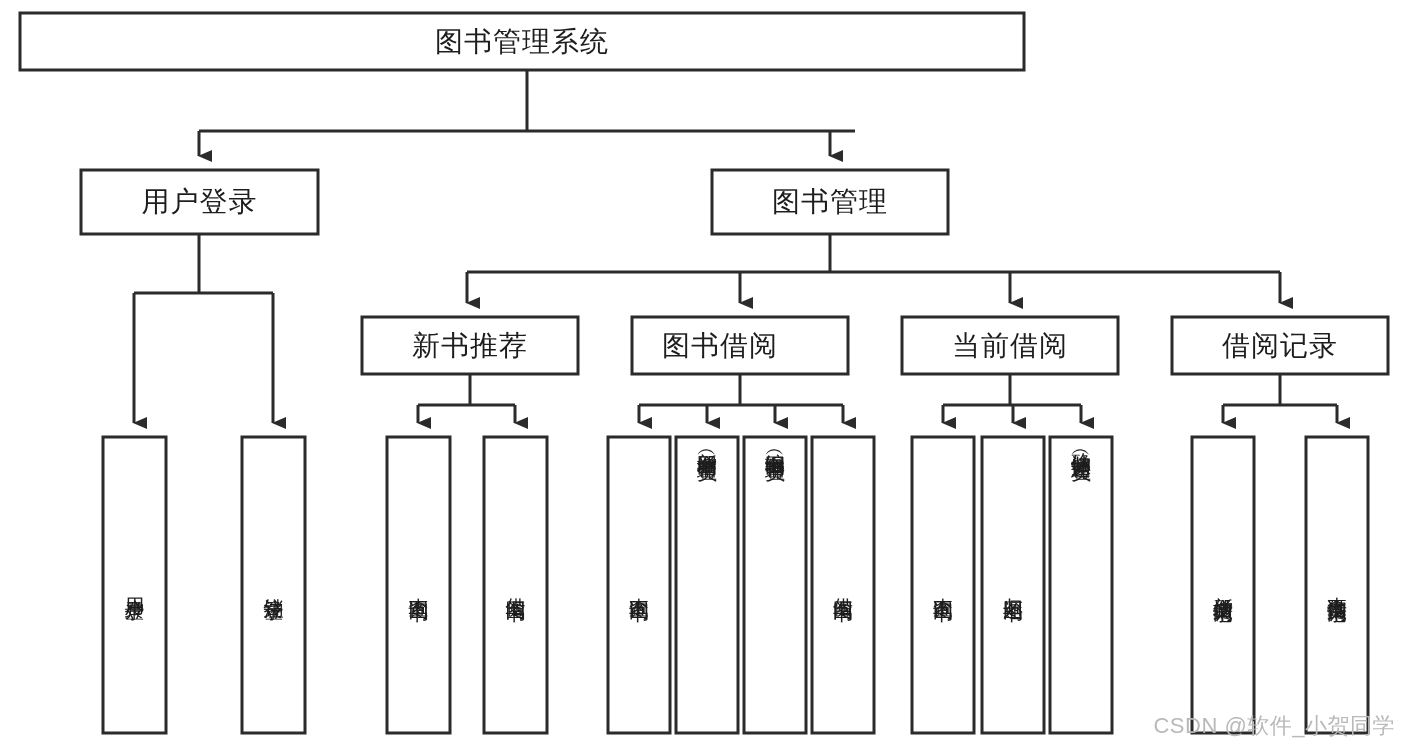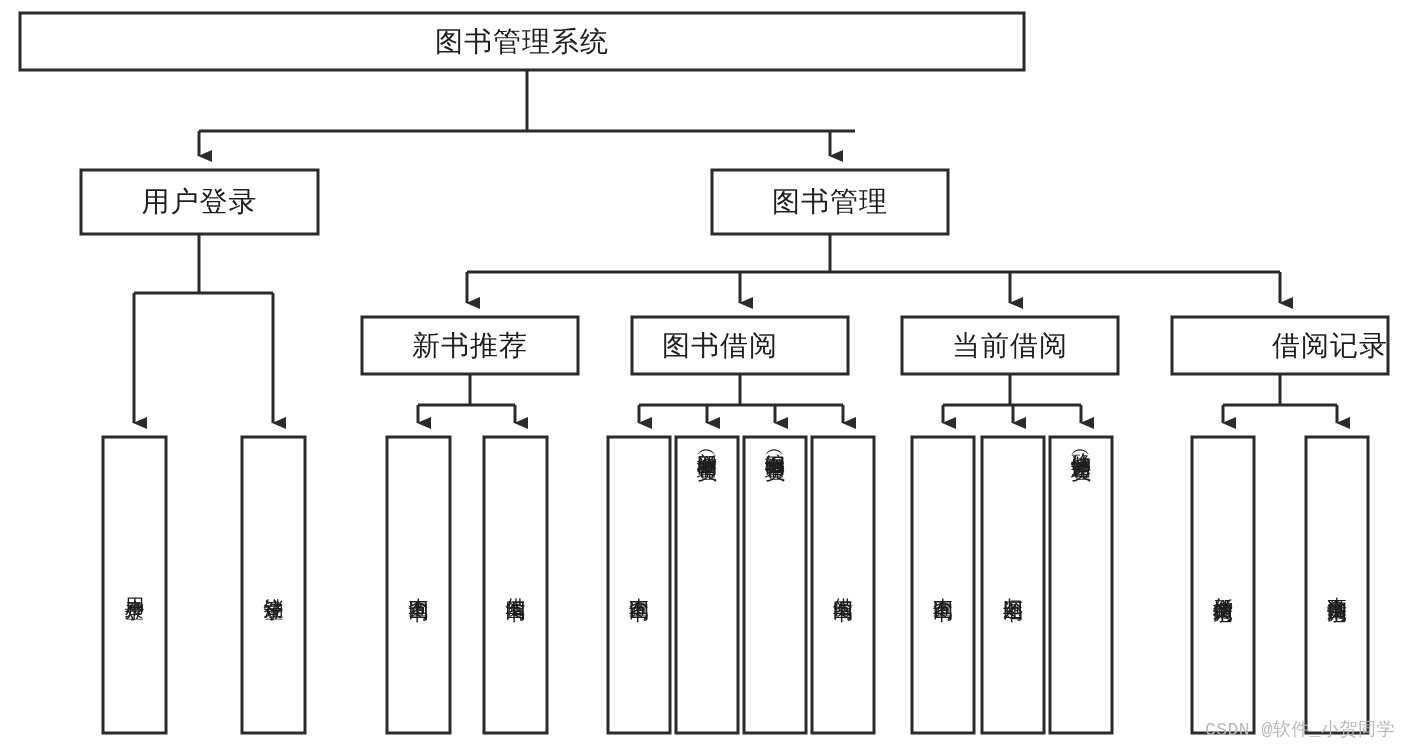--- a/index.html
+++ b/index.html
@@ -69,22 +69,22 @@
     font-family: "DejaVu Sans", "Liberation Sans", sans-serif;
     font-size: 28px;
     color: #1d1d1d;
     letter-spacing: 1px;
     white-space: nowrap;
   }
   #watermark {
     position: absolute;
     right: 10px;
     bottom: 6px;
-    font-family: Liberation Mono, monospace;
-    font-size: 18px;
+    font-family: Liberation Sans, sans-serif;
+    font-size: 22px;
     color: #b9b9b9;
     white-space: nowrap;
     letter-spacing: 0.5px;
   }
 </style>
 </head>
 <body>
 
 <div id="diagram-root">
 
@@ -191,21 +191,21 @@
   </div>
 
   <div class="horiz-label-wrap" style="left:632px; top:317px; width:176px; height:57px;">
     <span>图书借阅</span>
   </div>
 
   <div class="horiz-label-wrap" style="left:902px; top:317px; width:216px; height:57px;justify-content:center;">
     <span>当前借阅</span>
   </div>
 
-  <div class="horiz-label-wrap" style="left:1172px; top:317px; width:216px; height:57px;justify-content:flex-end;">
+  <div class="horiz-label-wrap" style="left:1172px; top:317px; width:216px; height:57px;">
     <span>借阅记录</span>
   </div>
 
   <div class="vert-label-wrap" style="left:103px; top:437px; width:63px; height:296px;">
     <span>用户登录</span>
   </div>
 
   <div class="vert-label-wrap" style="left:242px; top:437px; width:63px; height:296px;">
     <span>注销登录</span>
   </div>

